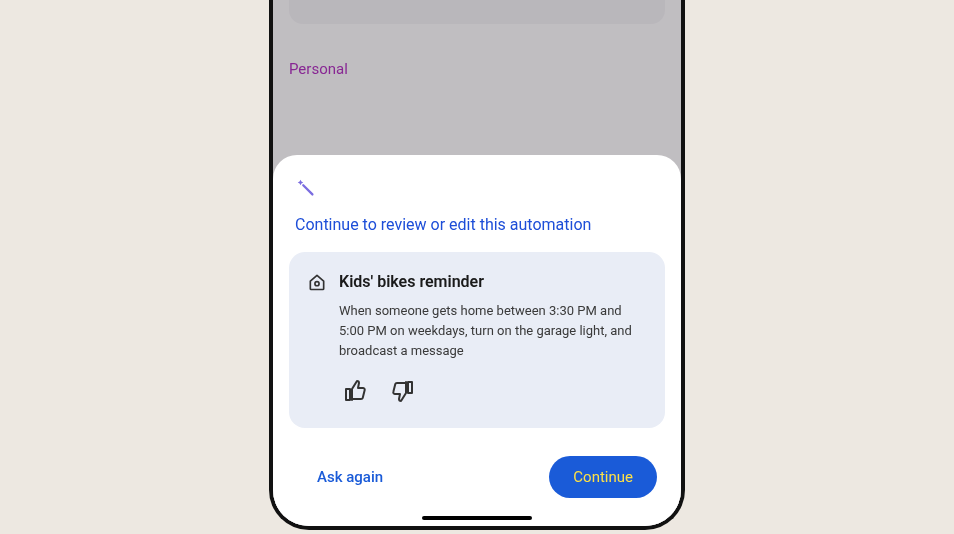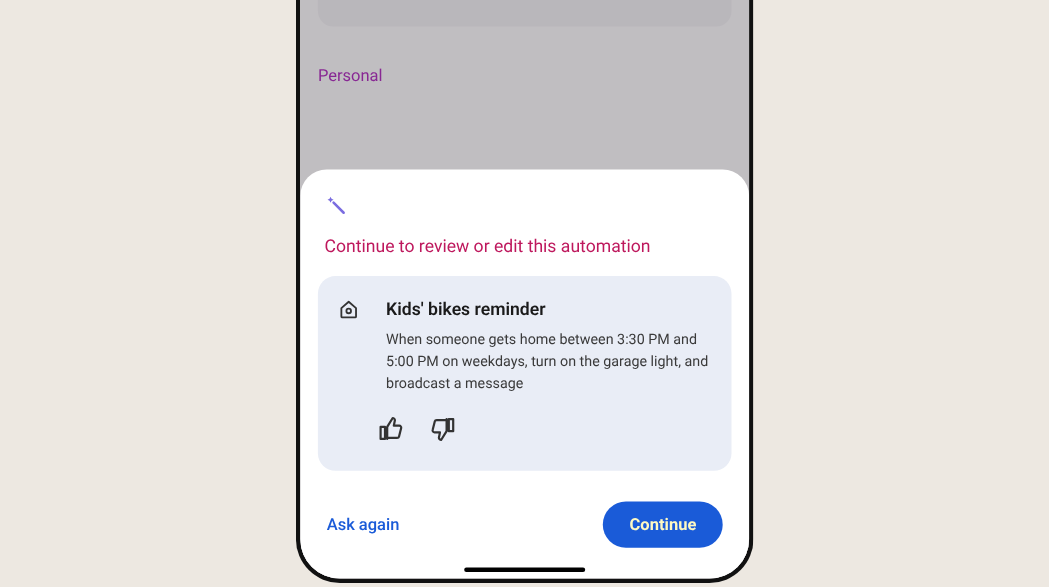--- a/index.html
+++ b/index.html
@@ -62,33 +62,33 @@
       background: #fff;
       border-radius: 24px 24px 0 0;
       padding: 22px 16px 28px 16px;
     }
     .sheet-icon {
       margin-left: 6px;
       margin-bottom: 12px;
     }
     .sheet-title {
       font-size: 16px;
-      color: #be185d;
+      color: #1d4ed8;
       margin-left: 6px;
       margin-bottom: 18px;
     }
     .card {
       background: #e9edf6;
       border-radius: 16px;
       padding: 20px 18px;
     }
     .card-header {
       display: flex;
       align-items: flex-start;
-      gap: 24px;
+      gap: 12px;
     }
     .card-title {
       font-size: 16px;
       font-weight: 600;
       color: #1a1a1a;
       margin-bottom: 10px;
     }
     .card-body {
       font-size: 13px;
       line-height: 1.55;
@@ -105,37 +105,38 @@
       border: none;
       cursor: pointer;
       padding: 2px;
     }
     .actions {
       display: flex;
       justify-content: space-between;
       align-items: center;
       margin-top: 28px;
       padding: 0 8px;
+      margin-left: 20px;
     }
     .ask-again {
       background: transparent;
       border: none;
       color: #1a5bd8;
       font-size: 15px;
       cursor: pointer;
       font-weight: 500;
     }
     .continue-btn {
       background: #1a5bd8;
-      color: #fef9c3;
+      color: #fde047;
       border: none;
       border-radius: 22px;
       padding: 12px 24px;
       font-size: 15px;
-      font-weight: 700;
+      font-weight: 400;
       cursor: pointer;
     }
     .home-indicator {
       position: absolute;
       bottom: 6px;
       left: 50%;
       transform: translateX(-50%);
       width: 110px;
       height: 4px;
       background: #000;

